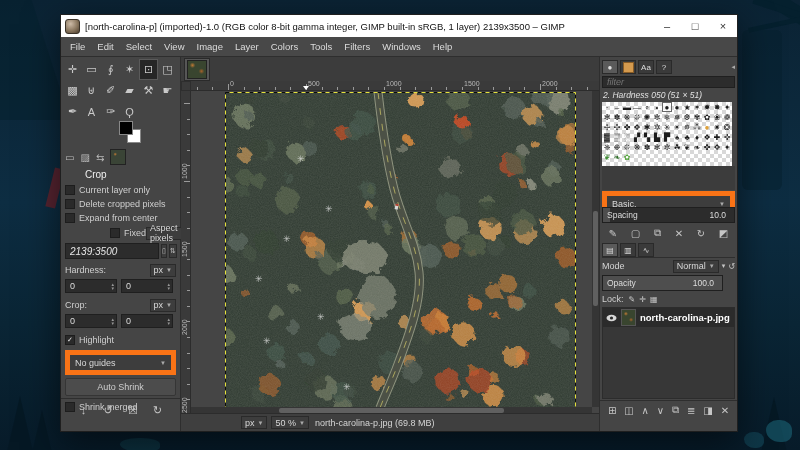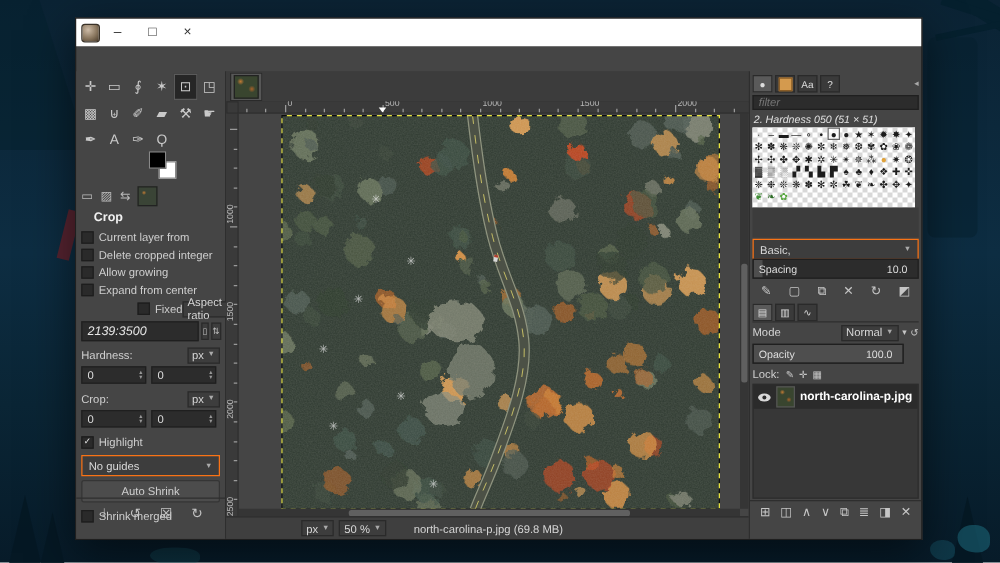--- a/index.html
+++ b/index.html
@@ -31,39 +31,39 @@
   .tool.sel{background:#262626;border:1px solid #5a5a5a;box-sizing:border-box;}
   .swatches{position:absolute;left:58px;top:64px;width:30px;height:26px;}
   .sw{position:absolute;width:12px;height:12px;border:1px solid #888;}
   .sw.fg{background:#000;left:0;top:0;z-index:2;}
   .sw.bg{background:#fff;left:8px;top:8px;z-index:1;}
   .indicator-row{position:absolute;left:4px;top:92px;display:flex;gap:6px;align-items:center;}
   .ind{color:#b9b9b9;font-size:10px;}
   .mini-thumb{width:14px;height:14px;border:1px solid #222;
     background:radial-gradient(3px 3px at 30% 30%,#c07a33,#3a4436 60%),radial-gradient(3px 3px at 70% 65%,#b06a2c,#39452f 65%),#3a4436;}
   .opts{position:absolute;left:0;top:110px;right:0;bottom:34px;padding:0 4px;box-sizing:border-box;}
-  .opt-title{font-size:10px;font-weight:bold;color:#f0f0f0;margin:2px 0 3px 10px;}
+  .opt-title{font-size:10px;font-weight:normal;color:#f0f0f0;margin:2px 0 3px 20px;}
   .cb-row{display:flex;align-items:center;height:14px;font-size:9px;color:#cfcfcf;}
   .cb{width:8px;height:8px;background:#2a2a2a;border:1px solid #1d1d1d;margin-right:4px;flex:0 0 auto;
     display:flex;align-items:center;justify-content:center;color:#e8e8e8;font-size:7px;line-height:8px;}
   .row-flex{display:flex;align-items:center;justify-content:space-between;height:16px;font-size:9px;color:#cfcfcf;}
   .dd{background:#3d3d3d;border:1px solid #2a2a2a;color:#d8d8d8;font-size:9px;padding:0 3px;display:flex;align-items:center;gap:3px;height:13px;box-sizing:border-box;}
   .dd .car{font-size:6px;color:#aaa;}
   .aspect-row{display:flex;align-items:center;gap:2px;margin-top:2px;}
   .aspect-input{width:84px;height:14px;background:#2c2c2c;border:1px solid #1f1f1f;color:#e6e6e6;font-size:10px;font-style:italic;padding:0 4px;font-family:"Liberation Sans","DejaVu Sans",sans-serif;}
   .tiny-btn{width:10px;height:12px;background:#3d3d3d;border:1px solid #2a2a2a;color:#bbb;font-size:7px;display:flex;align-items:center;justify-content:center;}
   .spin-row{display:flex;gap:4px;margin-top:1px;}
   .spin{width:52px;height:14px;background:#2c2c2c;border:1px solid #1f1f1f;display:flex;align-items:center;box-sizing:border-box;}
   .spin .val{flex:1;color:#ddd;font-size:9px;padding-left:4px;}
   .spin .arr{display:flex;flex-direction:column;color:#999;font-size:5px;line-height:4px;padding-right:2px;}
   .slider{position:relative;height:14px;background:#2c2c2c;border:1px solid #1f1f1f;margin-top:2px;overflow:hidden;}
   .slider .fill{position:absolute;left:0;top:0;bottom:0;background:#4e4e4e;}
   .slider .lab{position:absolute;left:4px;top:0;bottom:0;display:flex;align-items:center;font-size:8.5px;color:#ddd;}
   .slider .num{position:absolute;right:8px;top:0;bottom:0;display:flex;align-items:center;font-size:8.5px;color:#ddd;}
-  .wide-dd{height:15px;margin-top:3px;display:flex;align-items:center;justify-content:space-between;background:#3d3d3d;border:1px solid #f97316;color:#d8d8d8;font-size:9px;padding:0 5px;}
+  .wide-dd{height:15px;margin-top:3px;display:flex;align-items:center;justify-content:space-between;background:#3d3d3d;border:5px solid #f97316;color:#d8d8d8;font-size:9px;padding:0 5px;}
   .btn{height:16px;margin-top:3px;display:flex;align-items:center;justify-content:center;background:#4c4c4c;border:1px solid #353535;border-radius:2px;color:#cfcfcf;font-size:9px;}
   .opt-bottom{position:absolute;left:0;bottom:10px;right:0;height:22px;border-top:1px solid #2e2e2e;display:flex;align-items:center;justify-content:space-around;padding:0 10px;}
   .ob-btn{color:#c4c4c4;font-size:11px;width:18px;text-align:center;}
   
   .canvas-col{position:absolute;left:120px;top:0;width:418px;height:100%;background:#3f3f3f;}
   .tabstrip{position:absolute;left:0;top:0;right:0;height:24px;background:#3c3c3c;border-bottom:1px solid #2e2e2e;}
   .img-tab{position:absolute;left:3px;top:1px;width:26px;height:23px;background:#575757;border:1px solid #2a2a2a;display:flex;align-items:center;justify-content:center;box-sizing:border-box;}
   .img-tab .t{width:18px;height:17px;border:1px solid #222;
     background:radial-gradient(4px 4px at 25% 25%,#c07a33,rgba(0,0,0,0) 70%),radial-gradient(4px 4px at 75% 60%,#a86228,rgba(0,0,0,0) 70%),#39452f;}
   .rulerbox{position:absolute;left:0;top:24px;width:10px;height:10px;background:#3a3a3a;border:1px solid #2e2e2e;box-sizing:border-box;}
@@ -130,27 +130,41 @@
   <div class="red-accent" style="left:50px;top:168px;width:10px;height:40px;transform:rotate(14deg);"></div>
   <div class="teal-blob" style="left:766px;top:420px;width:26px;height:22px;"></div>
   <div class="teal-blob" style="left:744px;top:432px;width:20px;height:16px;opacity:.35;"></div>
   <div class="teal-blob" style="left:120px;top:438px;width:40px;height:14px;opacity:.25;"></div>
 </div>
 
 <div class="window">
 
   <div class="titlebar">
     <div class="app-icon"></div>
+    <div class="title-text">[north-carolina-p] (imported)-1.0 (RGB color 8-bit gamma integer, GIMP built-in sRGB, 1 layer) 2139x3500 – GIMP</div>
     <div class="win-btns">
       <div class="win-btn">–</div>
       <div class="win-btn">□</div>
       <div class="win-btn">×</div>
     </div>
   </div>
 
+  <div class="menubar" id="menu-items">
+      <span class="menu-item">File</span>
+      <span class="menu-item">Edit</span>
+      <span class="menu-item">Select</span>
+      <span class="menu-item">View</span>
+      <span class="menu-item">Image</span>
+      <span class="menu-item">Layer</span>
+      <span class="menu-item">Colors</span>
+      <span class="menu-item">Tools</span>
+      <span class="menu-item">Filters</span>
+      <span class="menu-item">Windows</span>
+      <span class="menu-item">Help</span>
+    </div>
 
   <div class="content">
 
     <div class="toolbox">
       <div class="tool-grid" id="tool-grid">
           <div class="tool">✛</div>
           <div class="tool">▭</div>
           <div class="tool">∮</div>
           <div class="tool">✶</div>
           <div class="tool sel">⊡</div>
@@ -175,43 +189,39 @@
         <span class="ind">▨</span>
         <span class="ind">⇆</span>
         <span class="mini-thumb"></span>
       </div>
 
       <div class="opts">
         <div class="opt-title">Crop</div>
         <div id="crop-checks">
             <div class="cb-row">
               <span class="cb"></span>
-              <span>Current layer from</span>
+              <span>Current layer only</span>
             </div>
             <div class="cb-row">
               <span class="cb"></span>
-              <span>Delete cropped integer</span>
-            </div>
-            <div class="cb-row">
-              <span class="cb"></span>
-              <span>Allow growing</span>
+              <span>Delete cropped pixels</span>
             </div>
             <div class="cb-row">
               <span class="cb"></span>
               <span>Expand from center</span>
             </div>
           </div>
 
         <div class="row-flex">
           <span style="display:flex;align-items:center;padding-left:45px;">
             <span class="cb"></span>
             <span>Fixed</span>
           </span>
           <span class="dd">
-            <span>Aspect ratio</span>
+            <span>Aspect pixels</span>
               <span class="car">▼</span>
           </span>
         </div>
 
         <div class="aspect-row">
           <input class="aspect-input" value="2139:3500" style="">
           <span class="tiny-btn">▯</span>
           <span class="tiny-btn">⇅</span>
         </div>
 
@@ -539,21 +549,21 @@
       <div class="statusbar">
         <span style="width:60px;"></span>
         <span class="dd">
           <span>px</span>
             <span class="car">▼</span>
         </span>
         <span class="dd">
           <span>50 %</span>
             <span class="car">▼</span>
         </span>
-        <span style="margin-left:18px;text-align:right;">north-carolina-p.jpg (69.8 MB)</span>
+        <span style="margin-left:2px;text-align:right;">north-carolina-p.jpg (69.8 MB)</span>
       </div>
     </div>
 
     <div class="dock">
       <div class="dock-tabs" id="dock-tabs">
           <span class="dtab active">●</span>
           <span class="dtab">
             <span class="pat"></span>
           </span>
           <span class="dtab">Aa</span>

